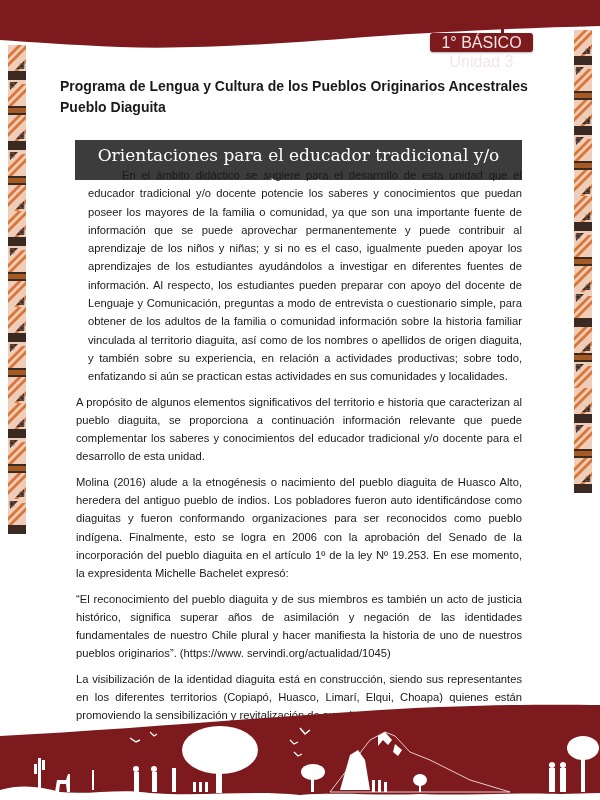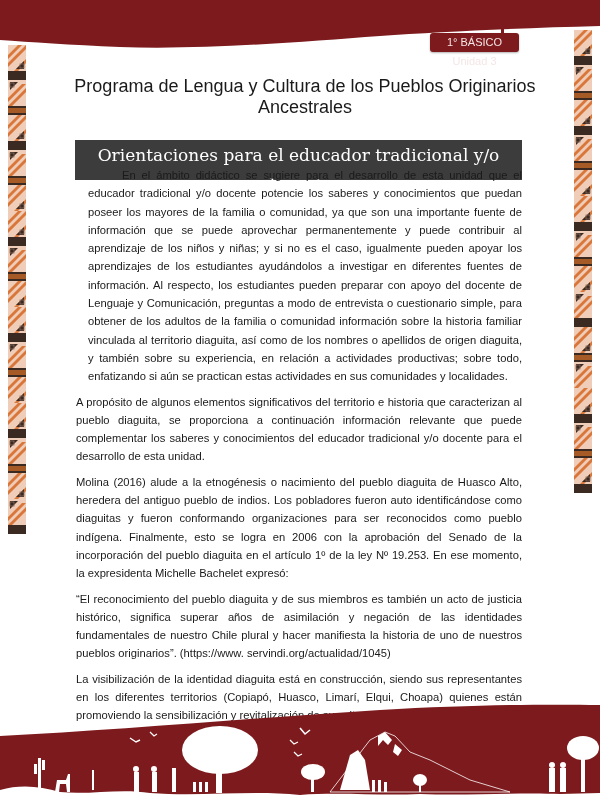--- a/index.html
+++ b/index.html
@@ -7,40 +7,40 @@
     width: 600px; height: 800px; position: relative; overflow: hidden;
     background: #ffffff;
     font-family: "Liberation Sans", "DejaVu Sans", sans-serif;
     color: #1a1a1a;
   }
   .top-wave { position: absolute; left: 0; top: 0; width: 600px; height: 60px; }
   .badge-stem {
     position: absolute; left: 501px; top: 26px; width: 3px; height: 8px; background: #7d1a1d;
   }
   .badge {
-    position: absolute; left: 430px; top: 33px; width: 89px; height: 19px;
+    position: absolute; left: 430px; top: 33px; width: 103px; height: 19px;
     background: #7d1a1d; color: #f4e6e6; border-radius: 3px;
-    font-size: 11px; line-height: 19px; text-align: center;
+    font-size: 16px; line-height: 19px; text-align: center;
     box-shadow: 0 1px 2px rgba(0,0,0,0.3);
   }
   .side-strip {
     position: absolute; top: 45px; width: 18px; height: 690px;
     display: flex; flex-direction: column; gap: 0;
   }
   .side-strip.left { left: 8px; }
   .side-strip.right { left: 574px; top: 30px; height: 705px; }
   .tile { width: 18px; height: 26px; position: relative; background: #efcdb8; overflow: hidden; }
   .tile svg { display: block; }
   .band { width: 18px; height: 9px; }
   .band.dark { background: #3a2a22; }
   .band.brown { background: linear-gradient(#3a2a22 0 2px, #a65a25 2px 7px, #3a2a22 7px 9px); }
 
   .program-title {
-    position: absolute; left: 60px; top: 76px; width: 490px; text-align: center;
-    font-size: 18px; font-weight: normal; line-height: 21px; color: #1a1a1a;
+    position: absolute; left: 60px; top: 76px; width: 490px; text-align: left;
+    font-size: 14px; font-weight: bold; line-height: 21px; color: #1a1a1a;
   }
   .section-heading {
     position: absolute; left: 75px; top: 122px; width: 447px; height: 40px;
     background: #3c3c3c; color: #ffffff;
     font-family: "DejaVu Serif", "Liberation Serif", serif;
     font-weight: normal; font-size: 17px; line-height: 30px; text-align: center;
     box-sizing: border-box; padding-top: 0px; margin-top: 18px;
   }
   .body-text {
     position: absolute; left: 76px; top: 166px; width: 446px;
@@ -286,20 +286,21 @@
         <path d="M0,10 L10,0 L14,0 L0,14Z M0,18 L18,0 L18,4 L4,18 L0,22Z M6,26 L18,14 L18,18 L10,26Z" fill="#d9773a"></path>
         <path d="M8,24 L16,16 L16,24Z" fill="#3a2a22"></path>
         <rect x="12" y="19" width="4" height="4" fill="none" stroke="#8a6a5a" stroke-width="0.8"></rect>
       </svg>
     </div>
   <div class="band dark"></div>
 </div>
 
 <div class="program-title">
   <div>Programa de Lengua y Cultura de los Pueblos Originarios Ancestrales</div>
+  <div>Pueblo Diaguita</div>
 </div>
 
 <div class="section-heading">Orientaciones para el educador tradicional y/o docente</div>
 
 <div class="body-text">
   <p class="indent">En el ámbito didáctico se sugiere para el desarrollo de esta unidad que el educador tradicional y/o docente potencie los saberes y conocimientos que puedan poseer los mayores de la familia o comunidad, ya que son una importante fuente de información que se puede aprovechar permanentemente y puede contribuir al aprendizaje de los niños y niñas; y si no es el caso, igualmente pueden apoyar los aprendizajes de los estudiantes ayudándolos a investigar en diferentes fuentes de información. Al respecto, los estudiantes pueden preparar con apoyo del docente de Lenguaje y Comunicación, preguntas a modo de entrevista o cuestionario simple, para obtener de los adultos de la familia o comunidad información sobre la historia familiar vinculada al territorio diaguita, así como de los nombres o apellidos de origen diaguita, y también sobre su experiencia, en relación a actividades productivas; sobre todo, enfatizando si aún se practican estas actividades en sus comunidades y localidades.</p>
   <p>A propósito de algunos elementos significativos del territorio e historia que caracterizan al pueblo diaguita, se proporciona a continuación información relevante que puede complementar los saberes y conocimientos del educador tradicional y/o docente para el desarrollo de esta unidad.</p>
   <p>Molina (2016) alude a la etnogénesis o nacimiento del pueblo diaguita de Huasco Alto, heredera del antiguo pueblo de indios. Los pobladores fueron auto identificándose como diaguitas y fueron conformando organizaciones para ser reconocidos como pueblo indígena. Finalmente, esto se logra en 2006 con la aprobación del Senado de la incorporación del pueblo diaguita en el artículo 1º de la ley Nº 19.253. En ese momento, la expresidenta Michelle Bachelet expresó:</p>
   <p class="quote">“El reconocimiento del pueblo diaguita y de sus miembros es también un acto de justicia histórico, significa superar años de asimilación y negación de las identidades fundamentales de nuestro Chile plural y hacer manifiesta la historia de uno de nuestros pueblos originarios”. (https://www. servindi.org/actualidad/1045)</p>
   <p>La visibilización de la identidad diaguita está en construcción, siendo sus representantes en los diferentes territorios (Copiapó, Huasco, Limarí, Elqui, Choapa) quienes están promoviendo la sensibilización y revitalización de su cultura.</p>

